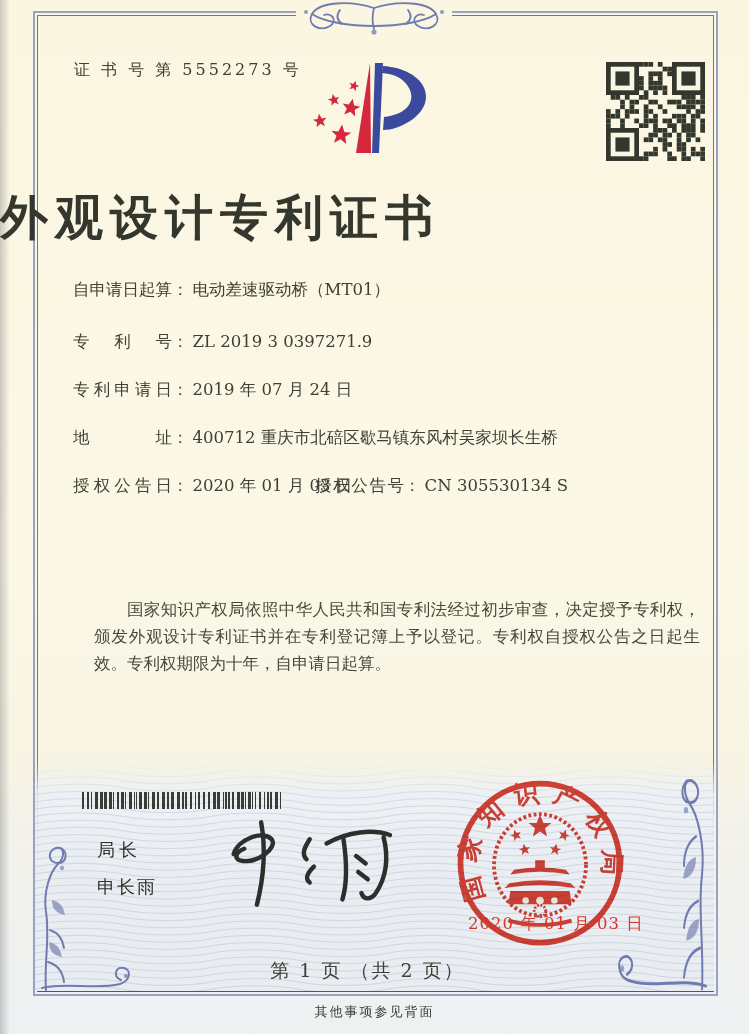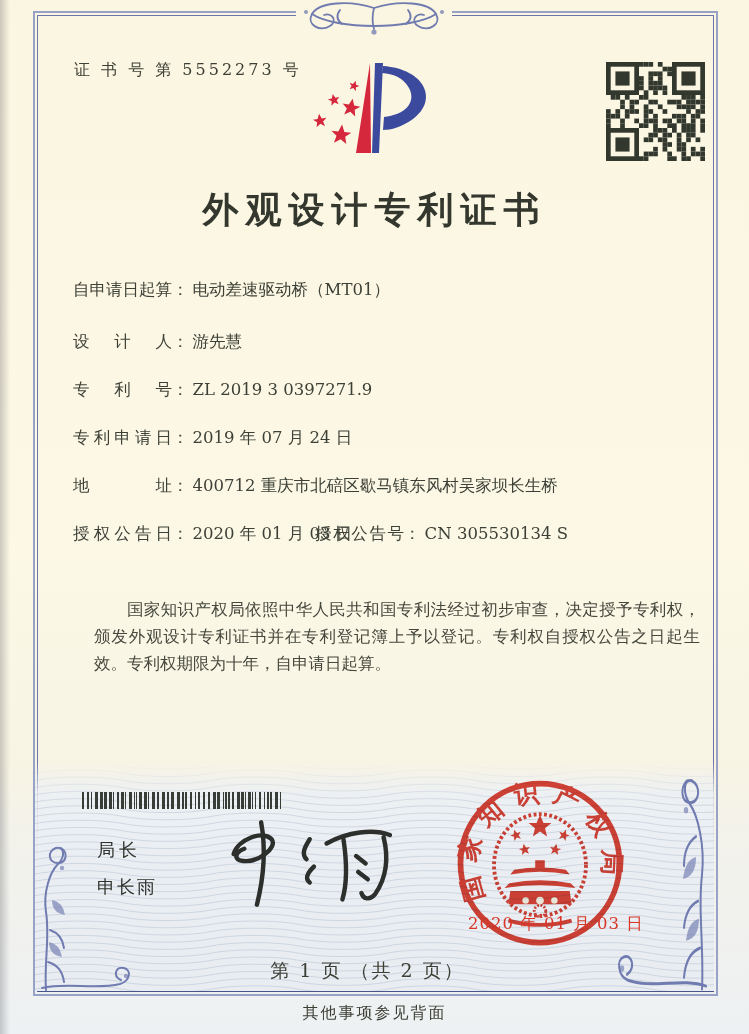--- a/index.html
+++ b/index.html
@@ -26,22 +26,22 @@
     border:1.5px solid #6b75ab;
     border-bottom:3px solid #49548b;
   }
   .cert-no{
     position:absolute;left:74px;top:60px;font-size:16px;letter-spacing:3px;
     color:#3c3f35;z-index:5;
   }
   .logo{position:absolute;left:303px;top:56px;z-index:5;}
   .qr{position:absolute;left:606px;top:62px;z-index:5;}
   .title{
-    position:absolute;left:0;right:0;top:186px;text-align:center;
-    font-size:36px;font-weight:bold;letter-spacing:7px;color:#33372e;z-index:5;
+    position:absolute;left:0;right:0;top:186px;text-align:left;
+    font-size:48px;font-weight:bold;letter-spacing:7px;color:#33372e;z-index:5;
   }
   .fields{position:absolute;left:73px;top:276px;width:610px;font-size:16.5px;color:#3d4036;z-index:5;}
   .frow{line-height:27px;margin-bottom:21px;white-space:nowrap;}
   .frow:first-child{margin-bottom:25px;}
   .flabel{
     display:inline-block;width:6em;text-align:justify;text-align-last:justify;
     vertical-align:top;
   }
   .colon{display:inline-block;margin-right:4px;}
   .grant-no{position:absolute;left:242px;display:inline-block;}
@@ -65,21 +65,21 @@
   .seal{position:absolute;left:449px;top:775px;z-index:7;mix-blend-mode:multiply;}
   .seal-date{
     position:absolute;left:468px;top:913px;z-index:8;color:var(--seal-red,#d03728);
     font-size:16.5px;letter-spacing:1px;white-space:nowrap;
   }
   .page-num{
     position:absolute;left:0;right:14px;top:958px;text-align:center;font-size:19px;
     letter-spacing:2px;color:#3c3f35;z-index:6;
   }
   .back-note{
-    position:absolute;left:0;right:0;top:1003px;text-align:center;font-size:16px;
+    position:absolute;left:0;right:0;top:1003px;text-align:center;font-size:13px;
     letter-spacing:2px;color:#3c3f35;z-index:6;
   }
   .orn-top{position:absolute;left:244px;top:0;z-index:4;}
   .orn-bl{position:absolute;left:36px;top:842px;z-index:4;}
   .orn-br{position:absolute;left:612px;top:772px;z-index:4;transform:scaleX(-1);}
 </style>
 </head>
 <body>
 
 <div class="page">
@@ -318,23 +318,20 @@
       <rect x="75.42857142857143" y="9.428571428571429" width="14.142857142857142" height="14.142857142857142" fill="#33382f"></rect>
     </svg>
 
   <div class="title">外观设计专利证书</div>
 
   <div class="fields">
     <div class="frow">
       <span class="flabel">自申请日起算</span><span class="colon">：</span><span>电动差速驱动桥（MT01）</span>
     </div>
     <div class="frow">
-      <span class="flabel">设计人</span><span class="colon">：</span><span>游先慧</span>
-    </div>
-    <div class="frow">
       <span class="flabel">专利号</span><span class="colon">：</span><span>ZL 2019 3 0397271.9</span>
     </div>
     <div class="frow">
       <span class="flabel">专利申请日</span><span class="colon">：</span><span>2019 年 07 月 24 日</span>
     </div>
     <div class="frow">
       <span class="flabel">地址</span><span class="colon">：</span><span>400712 重庆市北碚区歇马镇东风村吴家坝长生桥</span>
     </div>
     <div class="frow" style="position:relative">
       <span class="flabel">授权公告日</span><span class="colon">：</span><span>2020 年 01 月 03 日</span>

